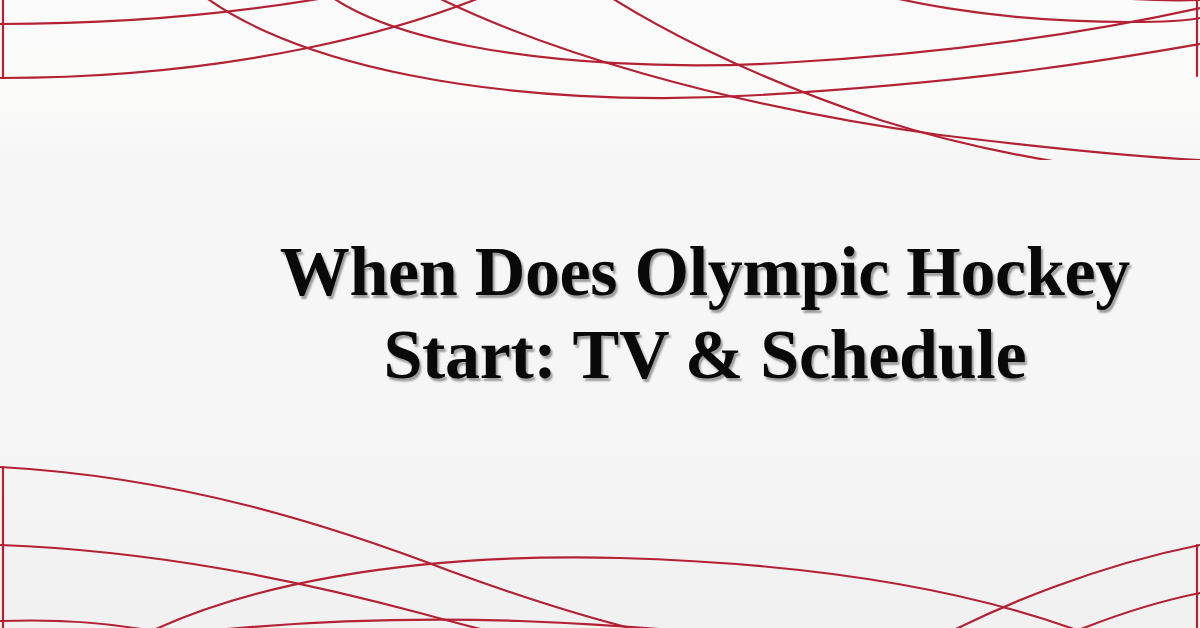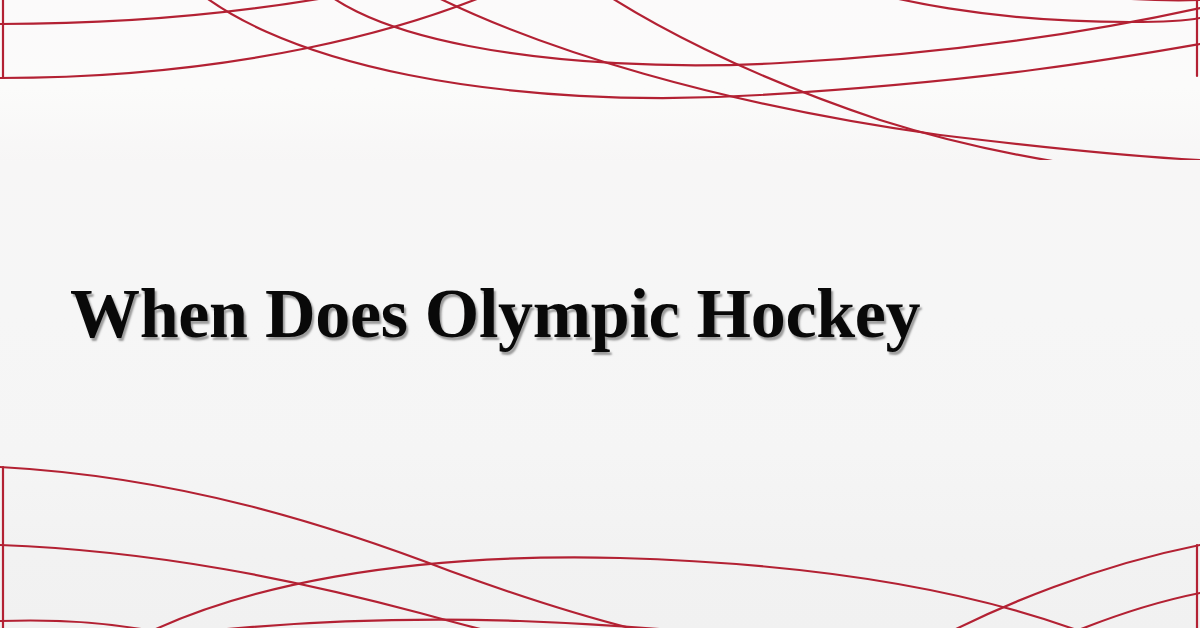--- a/index.html
+++ b/index.html
@@ -47,21 +47,21 @@
 
   .ornament svg { display: block; width: 1200px; height: 100%; }
 
   .title-wrap {
     position: absolute;
     left: 0;
     top: 0;
     width: 1200px;
     height: 628px;
     display: flex;
-    align-items: flex-start;
+    align-items: flex-end;
     justify-content: center;
     flex-direction: column;
     text-align: center;
     padding: 0 70px;
     box-sizing: border-box;
   }
 
   .headline {
     margin: 0;
     font-family: "Liberation Serif", serif;
@@ -129,16 +129,17 @@
         <path d="M980,222 C1070,176 1140,152 1200,140"></path>
 
         <path d="M0,168 C60,166 120,170 170,182"></path>
       </g>
     </svg>
   </div>
 
   <div class="title-wrap">
     <h1 class="headline">
       <span>When Does Olympic Hockey</span><br>
+      <span>Start: TV &amp; Schedule</span>
     </h1>
   </div>
 
 </div>
 
 </body></html>

